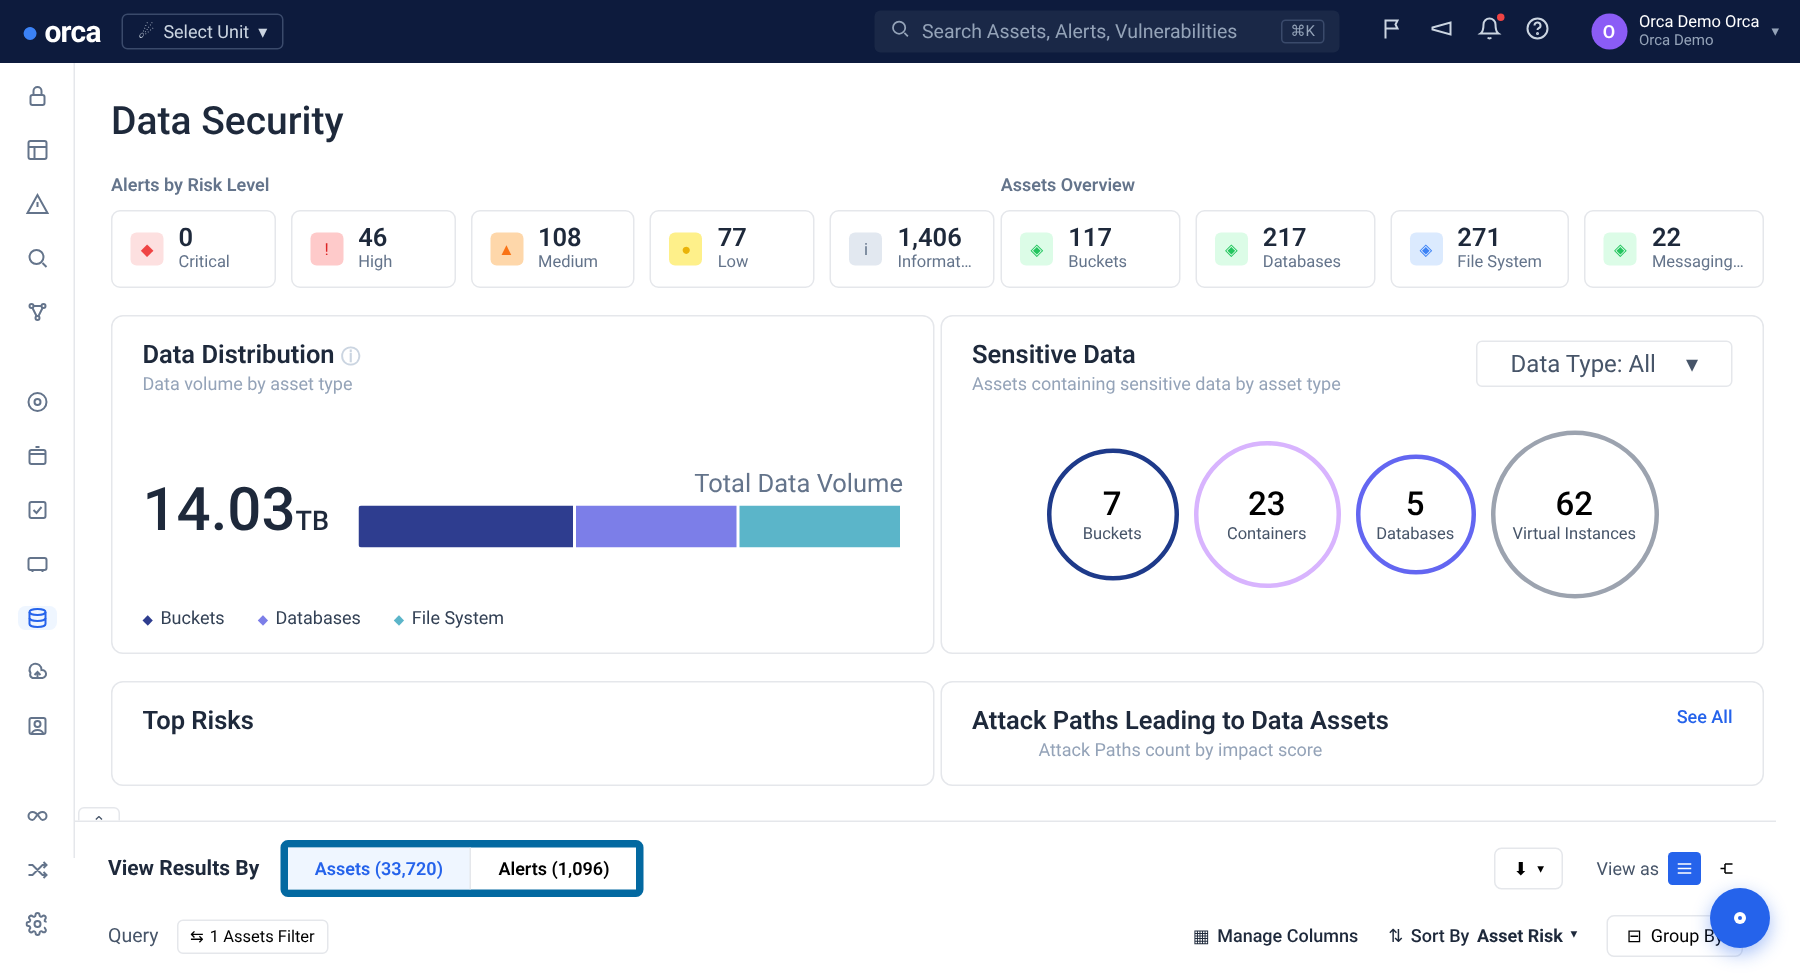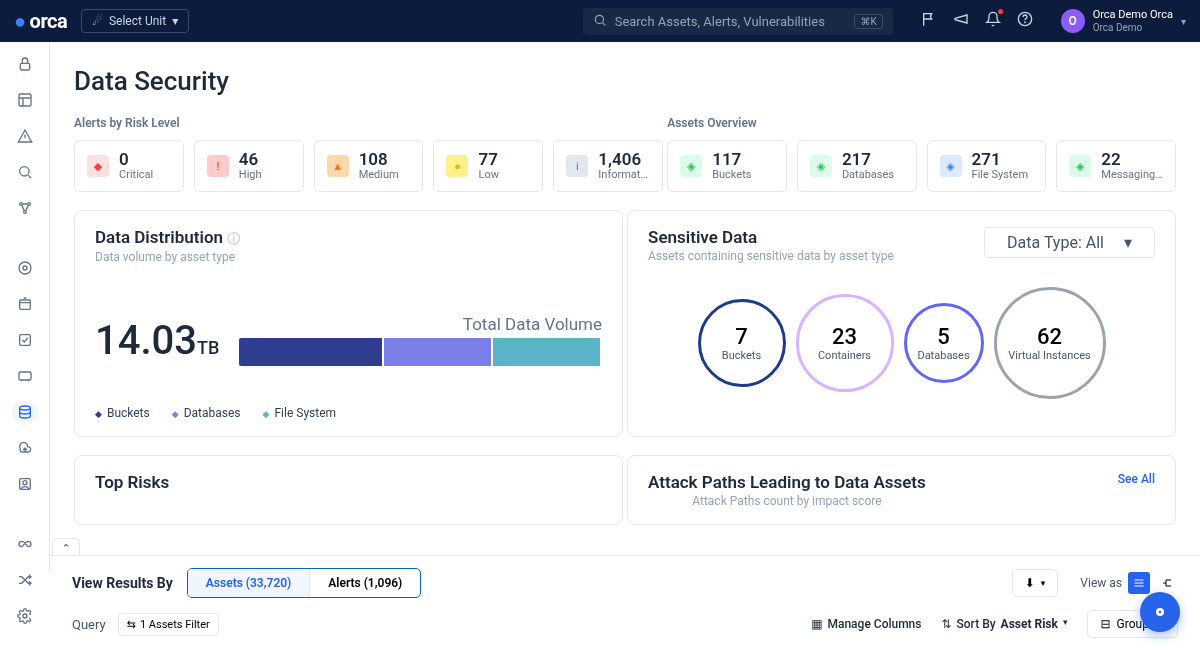--- a/index.html
+++ b/index.html
@@ -47,24 +47,24 @@
 .legend-row span:nth-child(1)::before { color:#2e3d8f; }
 .legend-row span:nth-child(2)::before { color:#7c7ee8; }
 .legend-row span:nth-child(3)::before { color:#5bb5c9; }
 .filter-sel { border:1px solid #e5e7eb; border-radius:4px; padding:5px 22px; font-size:16px; color:#475569; display:flex; gap:20px; cursor:pointer; }
 .circles { display:flex; justify-content:center; align-items:center; gap:10px; margin-top:24px; }
 .circle { border-radius:50%; display:flex; flex-direction:column; align-items:center; justify-content:center; }
 .circle .n { font-size:22px; font-weight:500; }
 .circle .l { font-size:11px; color:#475569; }
 .see-all-row { display:flex; justify-content:space-between; align-items:flex-start;text-align:center; }
 .see-all { color:#2563eb; font-size:12px; font-weight:500; cursor:pointer; }
-.bottom-bar { position:absolute; bottom:0; left:50px; right:0; background:#fff; border-top:1px solid #e5e7eb; padding:12px 22px; }
+.bottom-bar { position:absolute; bottom:0; left:50px; right:16px; background:#fff; border-top:1px solid #e5e7eb; padding:12px 22px; }
 .results-row { display:flex; align-items:center; gap:14px; margin-bottom:12px; }
 .results-row .lbl { font-size:14px; font-weight:700; color:#1e293b; }
-.tabs { display:flex; border:1px solid #0369a1; border-radius:5px; overflow:hidden; }
+.tabs { display:flex; border:5px solid #0369a1; border-radius:5px; overflow:hidden; }
 .tab { padding:7px 18px; font-size:12px; font-weight:600; cursor:pointer; border-right:1px solid #e5e7eb; }
 .tab:last-child { border-right:none; }
 .tab.active { background:#eff6ff; color:#2563eb; }
 .btn-outline { border:1px solid #e5e7eb; border-radius:5px; padding:6px 12px; font-size:12px; cursor:pointer; display:flex; align-items:center; gap:6px; background:#fff; }
 .view-as { display:flex; align-items:center; gap:6px; margin-left:8px; }
 .view-as .sq { width:22px; height:22px; display:flex; align-items:center; justify-content:center; border-radius:3px; cursor:pointer; }
 .view-as .sq.active { background:#2563eb; color:#fff; }
 .query-row { display:flex; align-items:center; gap:12px; }
 .query-row .lbl { font-size:13px; color:#475569; }
 .filter-pill { border:1px solid #e5e7eb; border-radius:4px; padding:4px 8px; font-size:11px; display:flex; gap:4px; cursor:pointer; }

